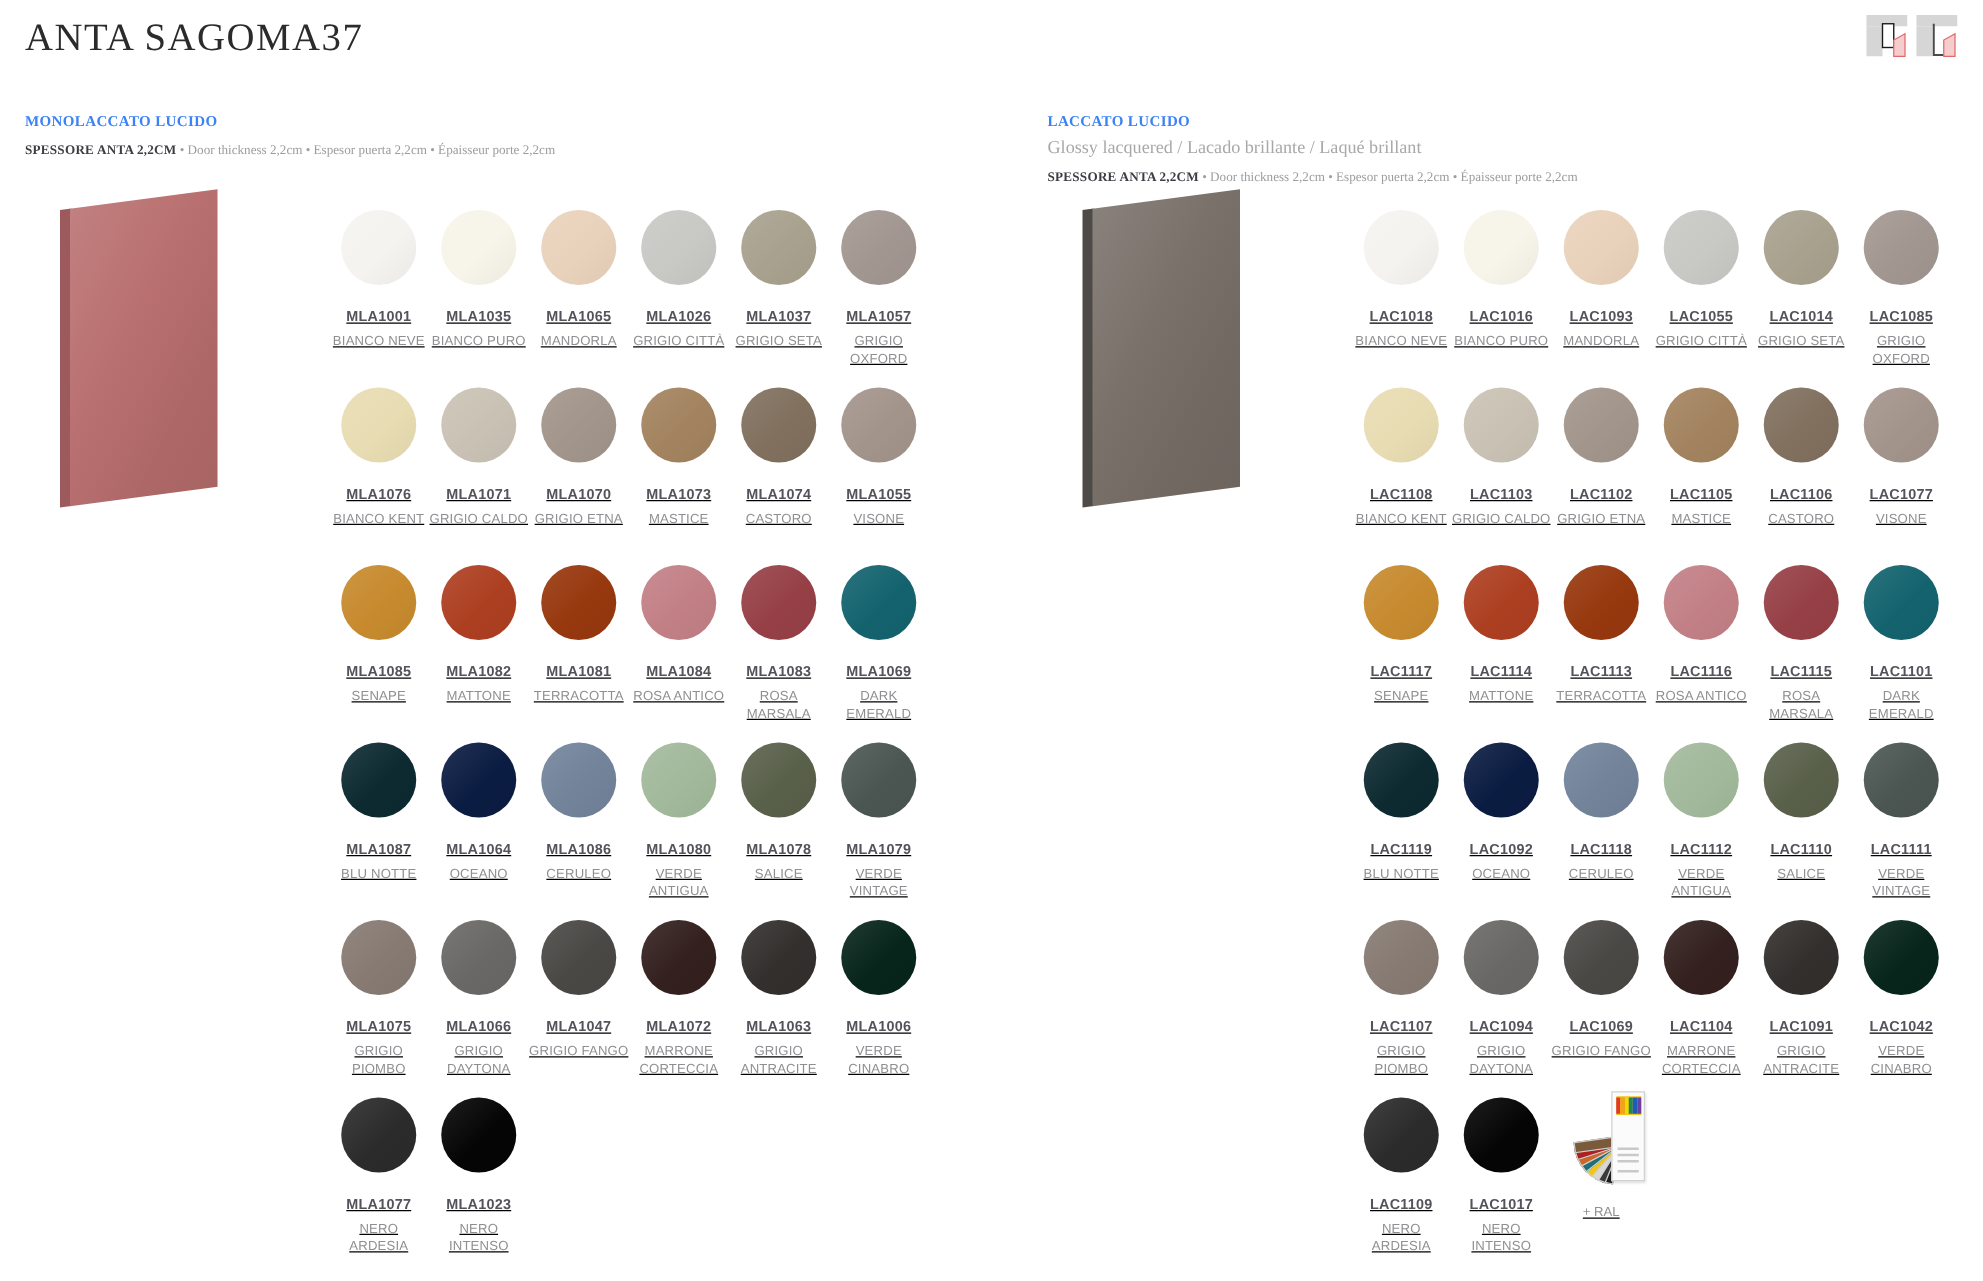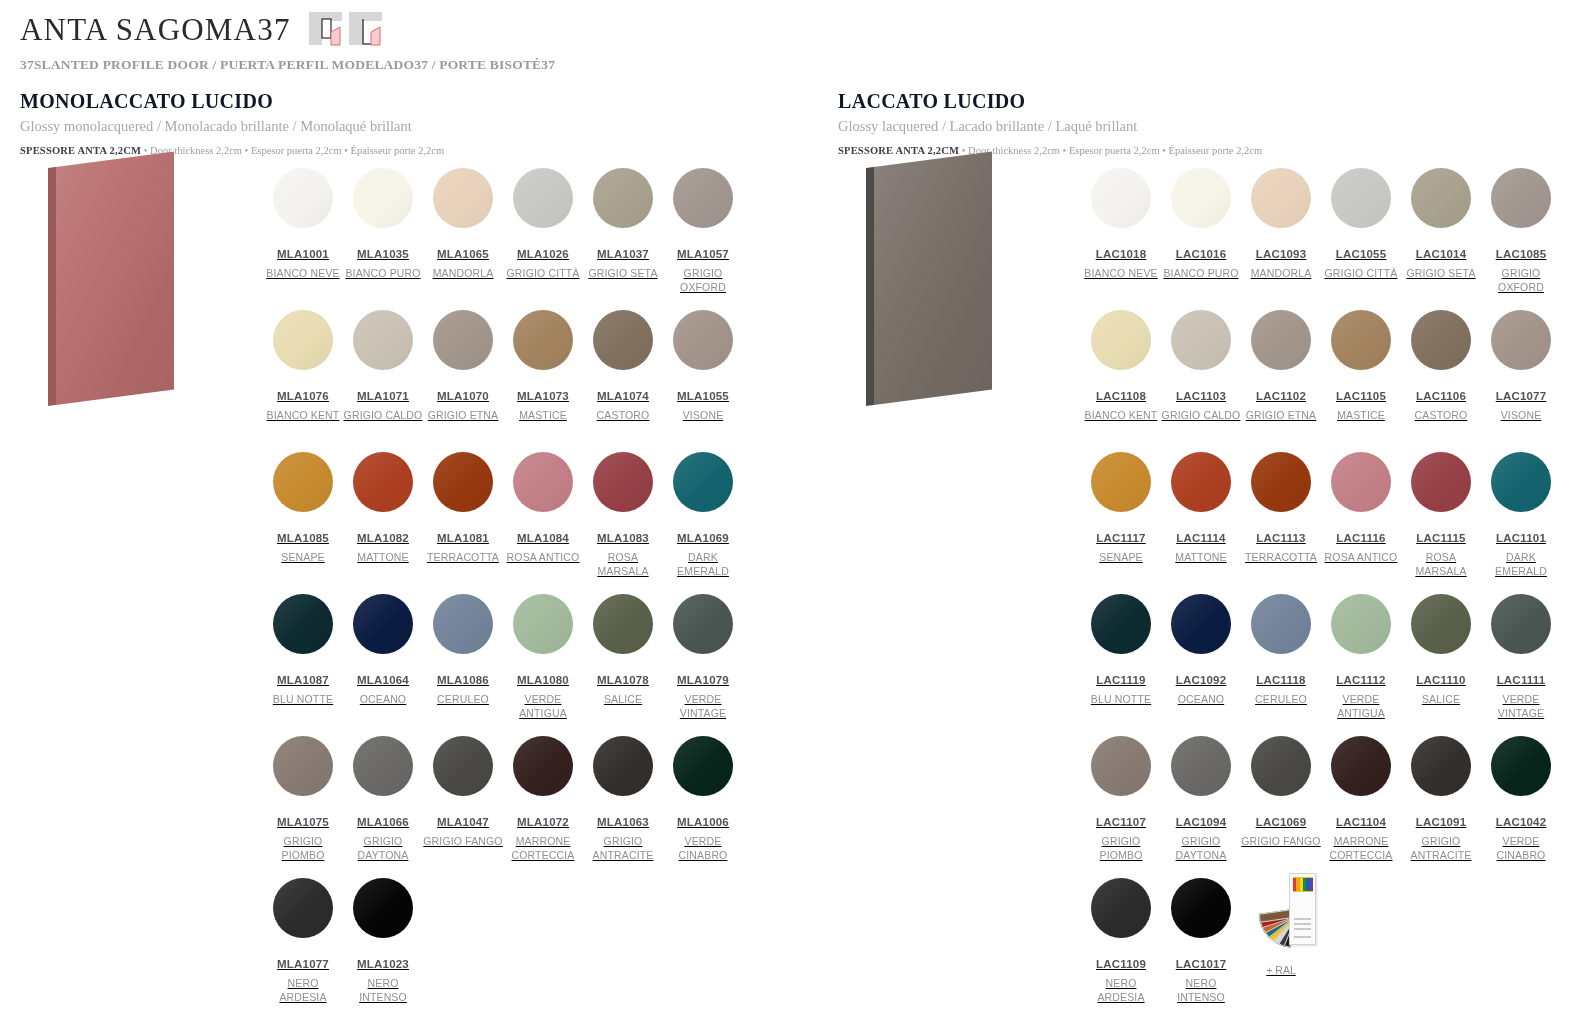--- a/index.html
+++ b/index.html
@@ -19,20 +19,21 @@
   .page-header {
     position: absolute;
     left: 20px;
     top: 10px;
     width: 1546px;
   }
   .title-row {
     display: flex;
     align-items: center;
     gap: 18px;
+    justify-content: space-between;
   }
   .page-title {
     font-family: "Liberation Serif", serif;
     font-size: 31px;
     font-weight: 400;
     letter-spacing: 1.2px;
     color: #2b2b2b;
     white-space: nowrap;
     line-height: 1;
   }
@@ -55,23 +56,23 @@
 
   
   .columns { position: absolute; left: 0; top: 90px; width: 1586px; }
   .col { position: absolute; top: 0; width: 760px; }
   .col-left  { left: 20px; }
   .col-right { left: 838px; }
 
   .finish-name {
     font-family: "Liberation Serif", serif;
     font-weight: 700;
-    font-size: 20px;
+    font-size: 12px;
     letter-spacing: 0.3px;
-    color: #0f172a;
+    color: #3b82f6;
   }
   .finish-trans {
     font-family: "Liberation Serif", serif;
     font-size: 14.5px;
     color: #a8a8a8;
     margin-top: 5px;
   }
   .thickness {
     font-family: "Liberation Serif", serif;
     font-size: 10.5px;
@@ -222,28 +223,26 @@
       <div class="profile-icon">
         <svg width="33" height="36" viewBox="0 0 33 36">
           <rect x="0" y="2" width="33" height="9" fill="#d6d6d6"></rect>
           <rect x="0" y="11" width="13" height="24" fill="#d6d6d6"></rect>
           <path d="M14 9 L14 34 L22 34" fill="none" stroke="#4a4a4a" stroke-width="1.6"></path>
           <path d="M22 35 L22 22 L31 17 L31 35 Z" fill="#f6cdcd" stroke="#e06a6a" stroke-width="1"></path>
         </svg>
       </div>
     </div>
   </div>
-  <div class="subtitle">37SLANTED PROFILE DOOR / PUERTA PERFIL MODELADO37 / PORTE BISOTÉ37</div>
 </div>
 
 <div class="columns">
 
   <div class="col col-left">
     <div class="finish-name">MONOLACCATO LUCIDO</div>
-    <div class="finish-trans">Glossy monolacquered / Monolacado brillante / Monolaqué brillant</div>
     <div class="thickness">
       <b>SPESSORE ANTA 2,2CM</b><span> • Door thickness 2,2cm • Espesor puerta 2,2cm • Épaisseur porte 2,2cm</span>
     </div>
 
     <div class="door-wrap">
       <div class="door">
         <div class="door-edge" style="background: rgb(157, 90, 92);"></div>
         <div class="door-face" style="background: rgb(184, 109, 109);"></div>
         <div class="door-shine"></div>
       </div>

